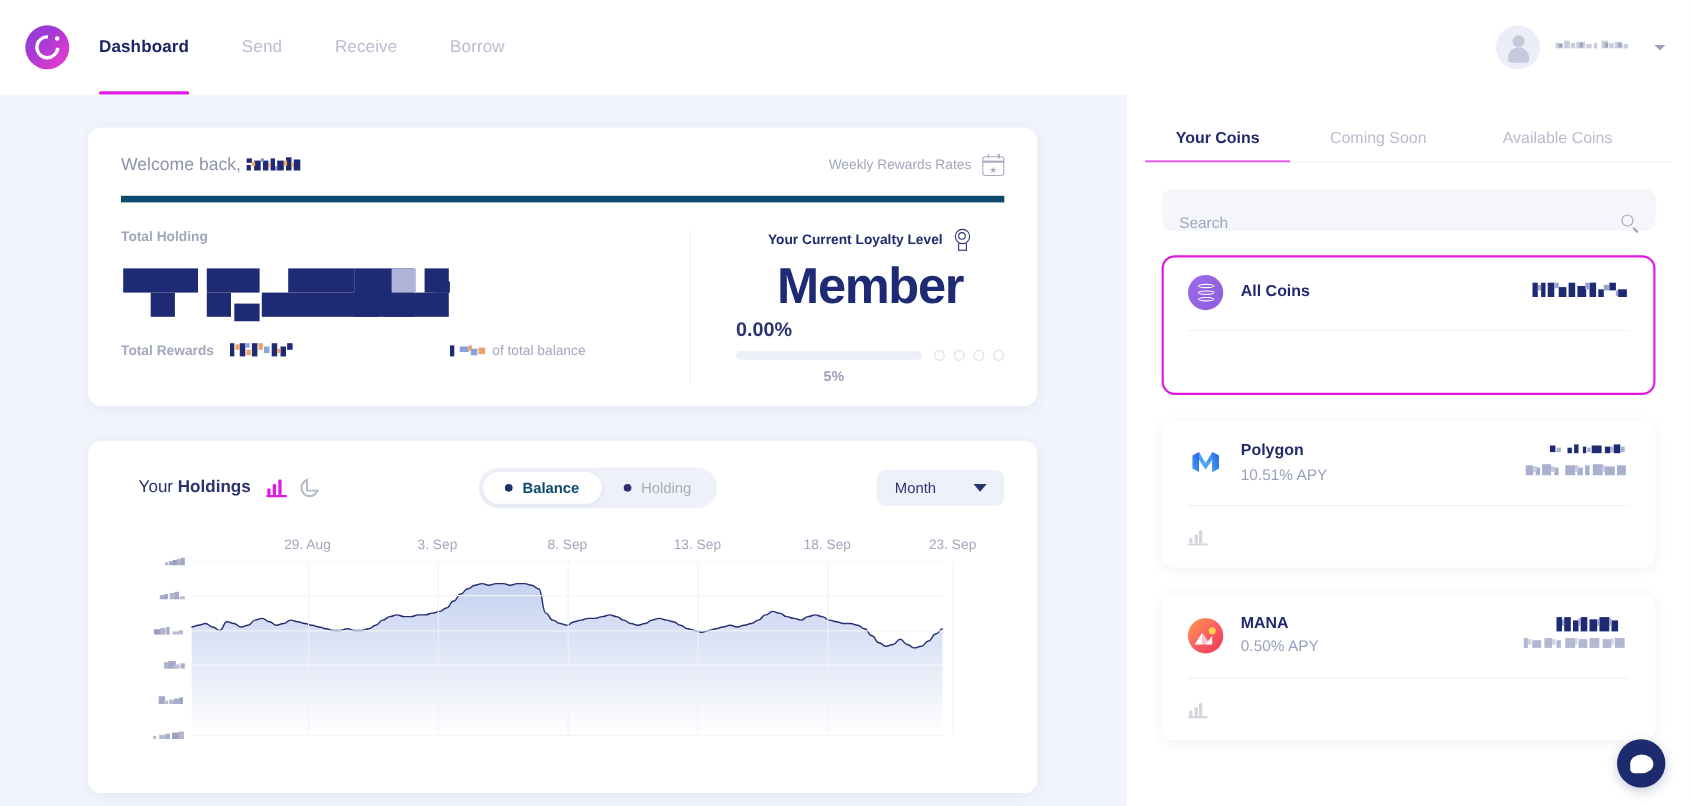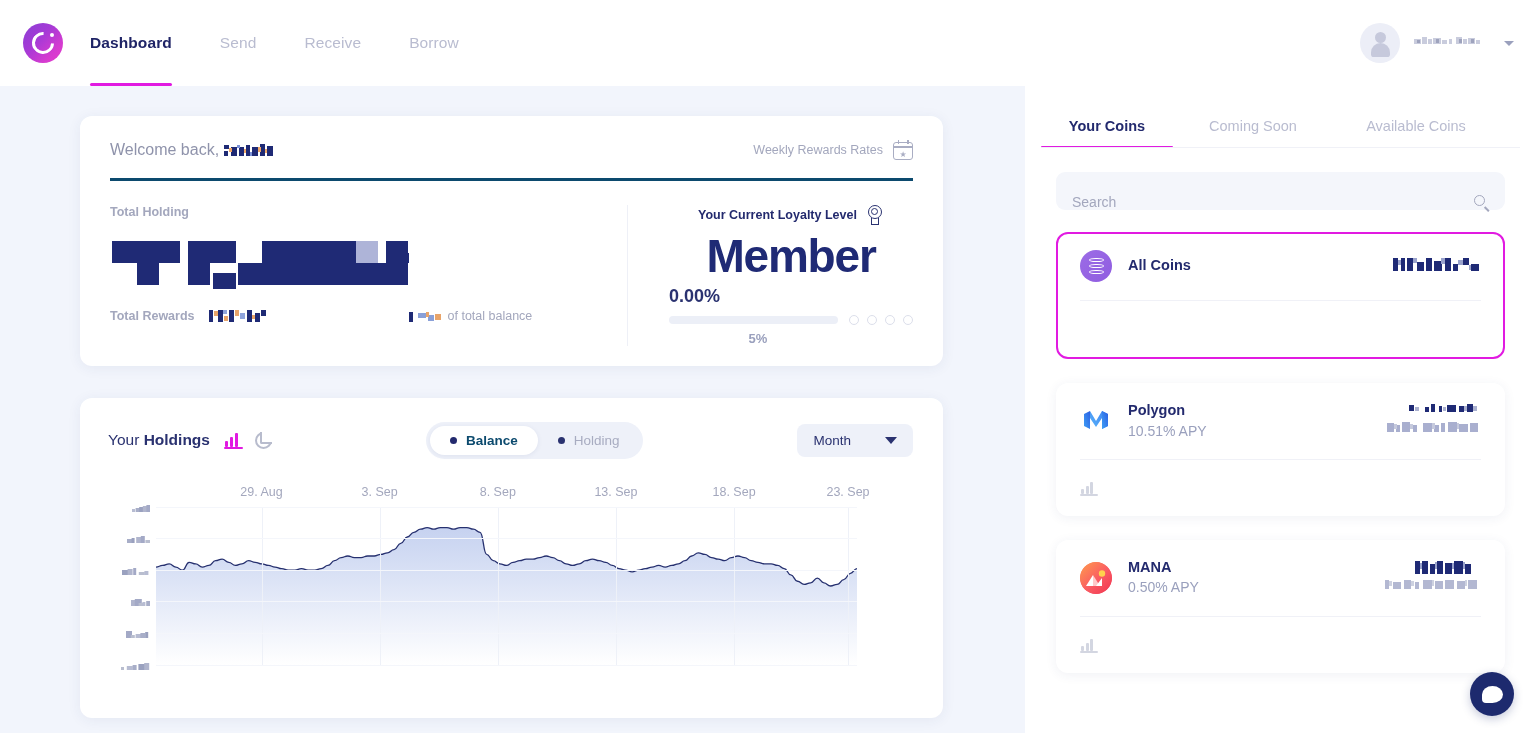--- a/index.html
+++ b/index.html
@@ -74,21 +74,21 @@
   .card {
     background: #fff; border-radius: 12px;
     box-shadow: 0 2px 14px rgba(40,50,110,.07);
     margin: 0 82px 0 80px;
   }
 
   
   .welcome { padding: 24px 30px 20px 30px; }
   .welcome-top {
     display: flex; align-items: center; justify-content: space-between;
-    padding-bottom: 18px; border-bottom: 3px solid #0c4a6e;
+    padding-bottom: 18px; border-bottom: 6px solid #0c4a6e;
   }
   .welcome-hello { font-size: 16px; color: #8f93ab; }
   .wrr { display: flex; align-items: center; gap: 10px; }
   .wrr-label { font-size: 12.5px; color: #a3a7bd; }
   .cal-icon { width: 20px; height: 20px; position: relative; }
   .cal-icon .frame { position: absolute; inset: 2px 0 0 0; border: 1.6px solid #a9adc3; border-radius: 3px; }
   .cal-icon .top-line { position: absolute; left: 0; right: 0; top: 6px; height: 1.6px; background: #a9adc3; }
   .cal-icon .peg { position: absolute; top: 0; width: 1.6px; height: 4px; background: #a9adc3; }
   .cal-icon .peg.l { left: 4.5px; } .cal-icon .peg.r { right: 4.5px; }
   .cal-icon .star { position: absolute; left: 50%; top: 11px; transform: translateX(-50%); font-size: 8px; color: #a9adc3; line-height: 1; }
@@ -114,21 +114,21 @@
     margin: 6px 0 2px 0; line-height: 1.1;
   }
   .pct-small { font-size: 18px; color: #2a3270; font-weight: 700; text-align: left; margin-top: 4px; }
   .prog-row { display: flex; align-items: center; gap: 11px; margin-top: 8px; }
   .prog-track { flex: 1; height: 8px; background: #eceff7; border-radius: 5px; }
   .dots { display: flex; gap: 8px; }
   .dots i { width: 10px; height: 10px; border-radius: 50%; border: 1.3px solid #dcdfeb; display: block; }
   .pct-5 { font-size: 13px; color: #9aa0bd; font-weight: 700; text-align: center; margin-top: 6px; margin-right: 66px; }
 
   
-  .holdings { margin-top: 32px; padding: 24px 30px 0 28px; height: 320px; }
+  .holdings { margin-top: 32px; padding: 24px 30px 0 46px; height: 320px; }
   .holdings-head { display: flex; align-items: center; }
   .h-title { font-size: 15.5px; color: #2a3270; }
   .h-title b { font-weight: 700; }
   .h-icons { display: flex; align-items: center; gap: 12px; margin-left: 14px; }
   .bar-ico { width: 19px; height: 17px; position: relative; }
   .bar-ico i { position: absolute; bottom: 2px; width: 3.2px; border-radius: 1px; display: block; }
   .bar-ico.pink i { background: #e11ae1; }
   .bar-ico i:nth-child(1) { left: 1px; height: 6px; }
   .bar-ico i:nth-child(2) { left: 6px; height: 10px; }
   .bar-ico i:nth-child(3) { left: 11px; height: 14px; }

